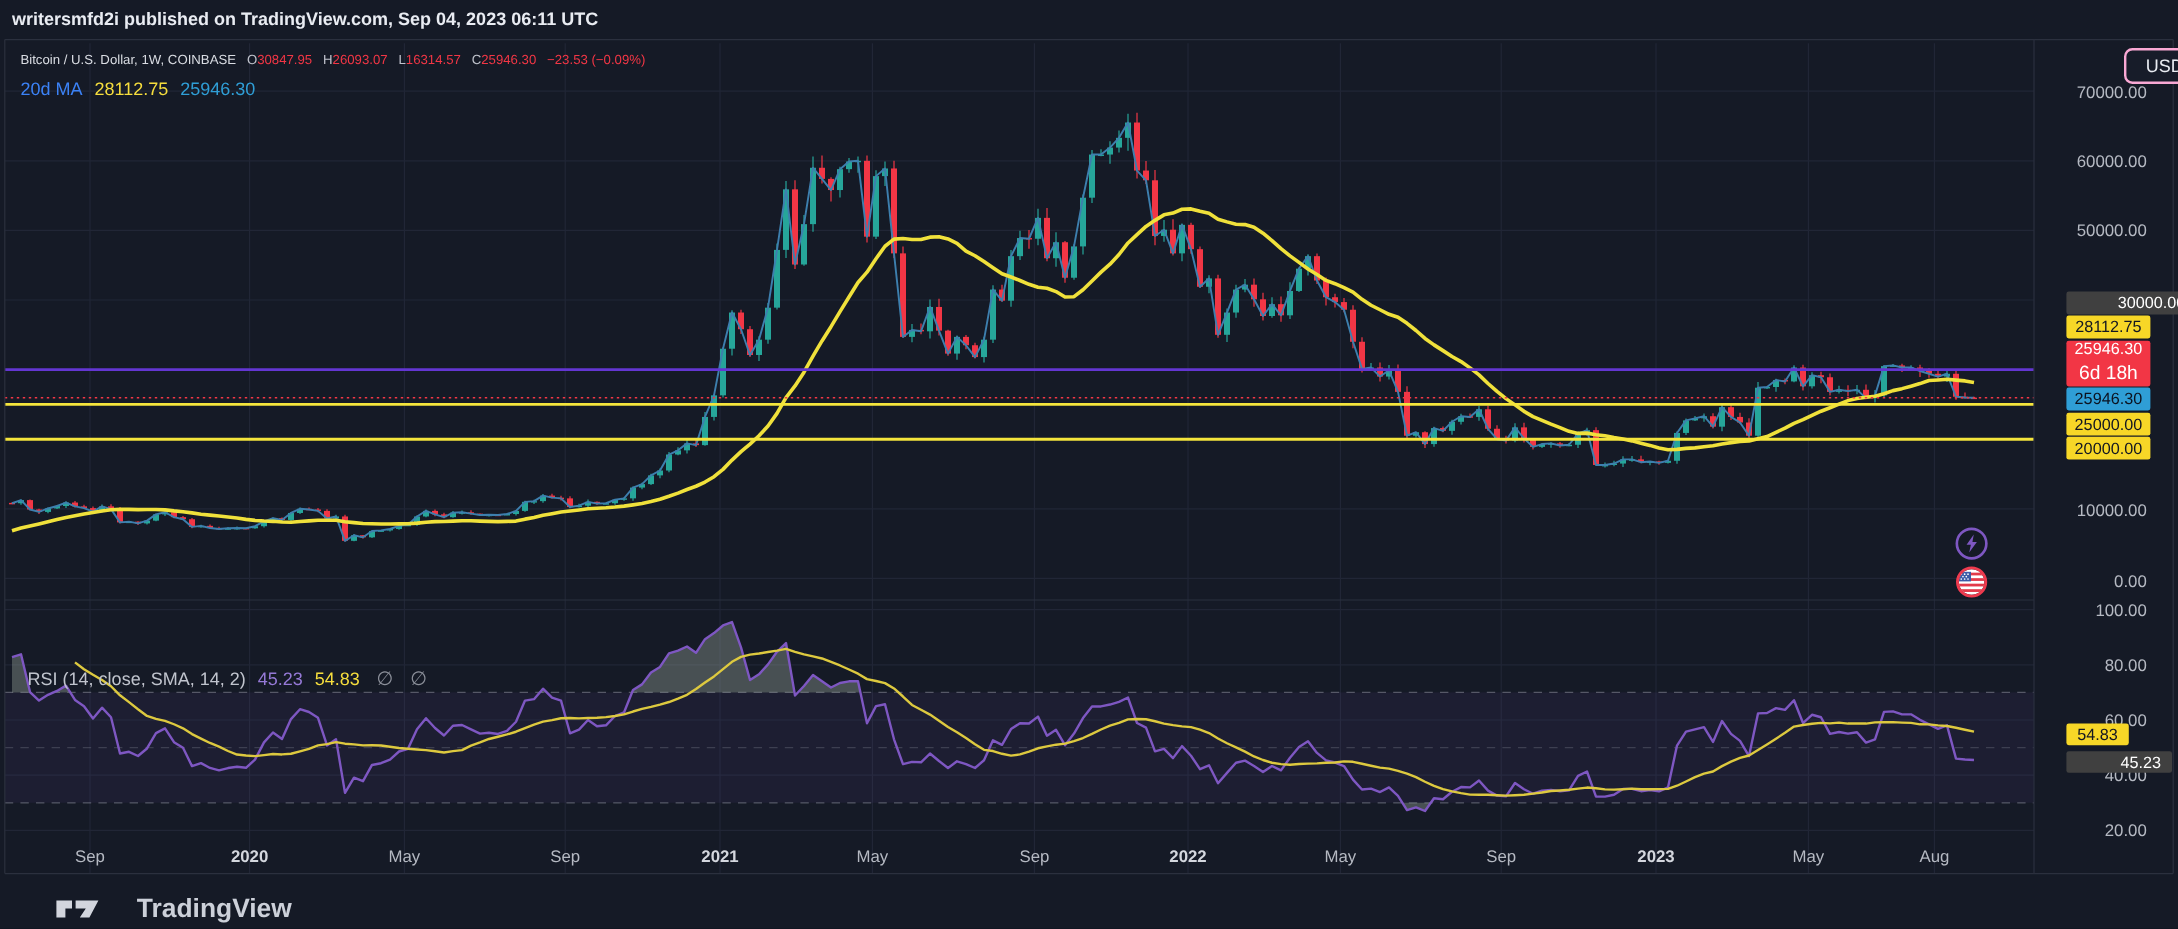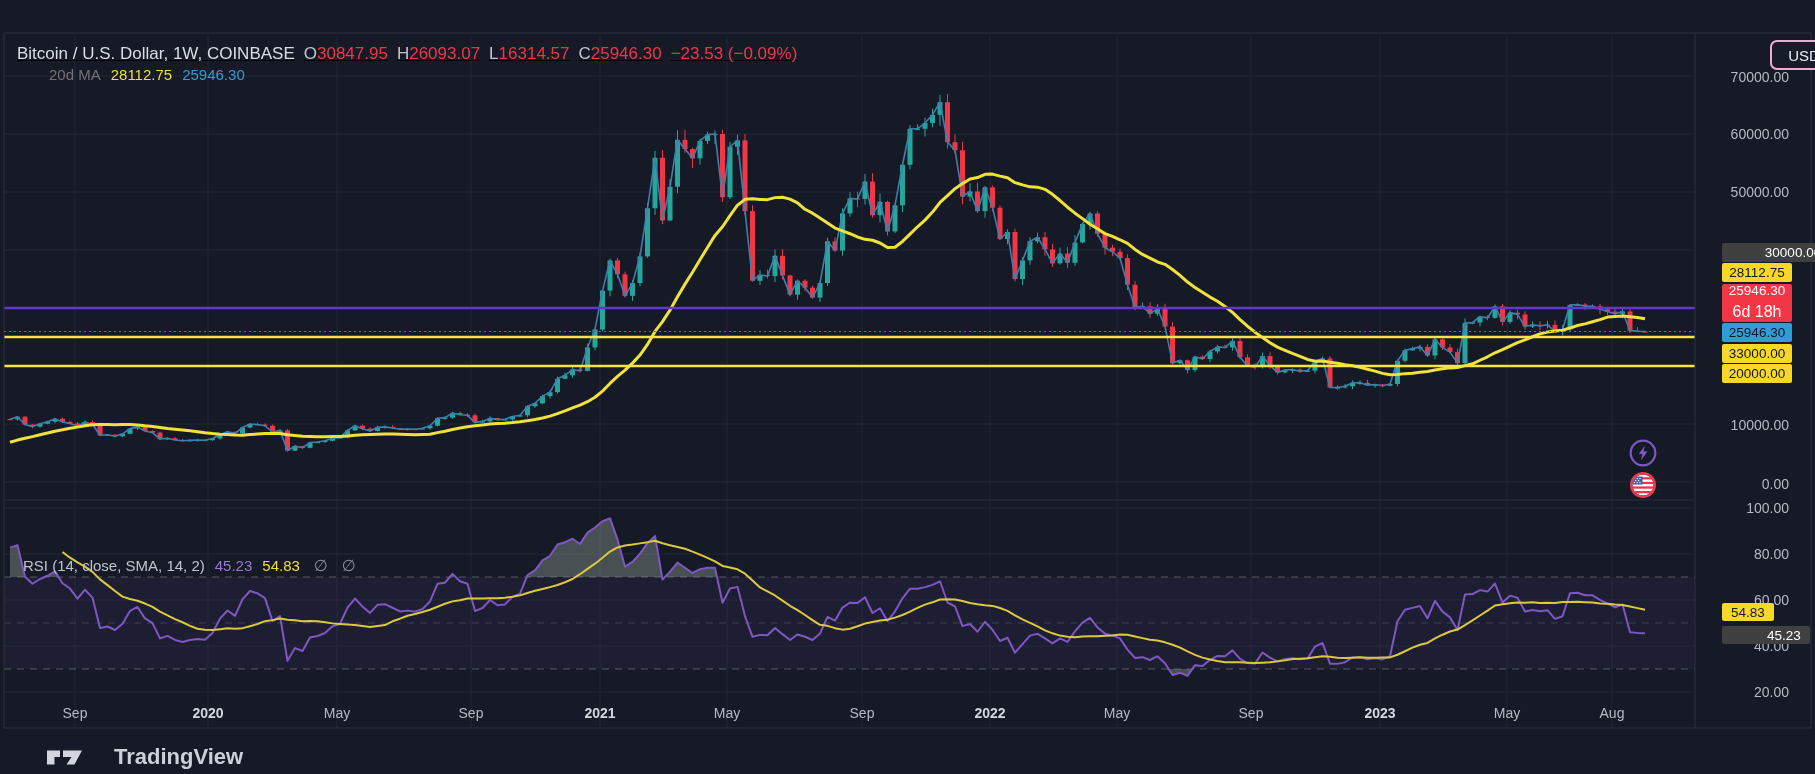--- a/index.html
+++ b/index.html
@@ -1,26 +1,26 @@
 <!DOCTYPE html>
 <html><head>
 <meta charset="utf-8">
 <style>
   html,body{margin:0;padding:0;background:#10141f;}
   .page{position:relative;width:1815px;height:774px;background:#151a26;overflow:hidden;
         font-family:"Liberation Sans",sans-serif;-webkit-font-smoothing:antialiased;}
   svg{font-family:"Liberation Sans",sans-serif;}
   #chart-svg{position:absolute;left:0;top:0;}
   .publish-bar{position:absolute;left:10px;top:8px;font-size:15px;font-weight:700;color:#e9ecf2;z-index:6;}
-  .symbol-row{position:absolute;left:17px;top:44px;display:flex;align-items:flex-start;gap:9px;font-size:17px;z-index:6;white-space:nowrap;text-decoration:underline;}
+  .symbol-row{position:absolute;left:17px;top:44px;display:flex;align-items:flex-start;gap:9px;font-size:11px;z-index:6;white-space:nowrap;}
   .sym{color:#dadde3;}
   .pair .lab{color:#c0c4cd;}
   .red{color:#f23645;}
   .ma-row{position:absolute;left:17px;top:66px;display:flex;gap:10px;font-size:15px;z-index:6;}
-  .dim{color:#737373;margin-left:32px;}
+  .dim{color:#3b82f6;}
   .yel{color:#f5dd3d;}
   .cy{color:#2f9ed6;}
   .rsi-row{position:absolute;left:23px;top:512px;display:flex;gap:10px;font-size:15px;align-items:baseline;z-index:6;margin-top:44px;}
   .lbl{color:#c0c4cd;}
   .pv{color:#9579d6;}
   .slot{color:#8b8f99;font-size:16px;margin-left:4px;}
   .usd-btn{position:absolute;left:1727px;top:40px;width:68px;height:30px;background:#171c29;
            border:2px solid #f9a8d4;border-radius:7px;color:#e9ecf2;font-size:15px;
            font-family:"Liberation Sans",sans-serif;cursor:pointer;z-index:7;margin-left:43px;}
   .badge{position:absolute;left:1722px;width:70px;height:19px;display:flex;align-items:center;
@@ -565,20 +565,21 @@
         <text x="862" y="718" fill="#b5b9c2" font-size="14" text-anchor="middle">Sep</text>
         <text x="990" y="718" fill="#d4d7de" font-size="14" text-anchor="middle" font-weight="bold">2022</text>
         <text x="1117" y="718" fill="#b5b9c2" font-size="14" text-anchor="middle">May</text>
         <text x="1251" y="718" fill="#b5b9c2" font-size="14" text-anchor="middle">Sep</text>
         <text x="1380" y="718" fill="#d4d7de" font-size="14" text-anchor="middle" font-weight="bold">2023</text>
         <text x="1507" y="718" fill="#b5b9c2" font-size="14" text-anchor="middle">May</text>
         <text x="1612" y="718" fill="#b5b9c2" font-size="14" text-anchor="middle">Aug</text>
       </g>
     </svg>
 
+  <div class="publish-bar">writersmfd2i published on TradingView.com, Sep 04, 2023 06:11 UTC</div>
 
   <div class="symbol-row">
     <span class="sym">Bitcoin / U.S. Dollar, 1W, COINBASE</span>
     <span class="pair"><span class="lab">O</span><span class="red">30847.95</span></span>
     <span class="pair"><span class="lab">H</span><span class="red">26093.07</span></span>
     <span class="pair"><span class="lab">L</span><span class="red">16314.57</span></span>
     <span class="pair"><span class="lab">C</span><span class="red">25946.30</span></span>
     <span class="red">−23.53 (−0.09%)</span>
   </div>
 
@@ -598,21 +599,21 @@
 
   <button class="usd-btn">USD</button>
 
   <div class="badge b-purple" style="top:243px">30000.00</div>
   <div class="badge b-yellow" style="top:263px">28112.75</div>
   <div class="badge b-red" style="top:284px">
     <div>25946.30</div>
     <div class="cd">6d 18h</div>
   </div>
   <div class="badge b-blue" style="top:323px">25946.30</div>
-  <div class="badge b-yellow" style="top:344px">33000.00</div>
+  <div class="badge b-yellow" style="top:344px">25000.00</div>
   <div class="badge b-yellow" style="top:364px">20000.00</div>
 
   <div class="badge rsi b-yellow" style="top:603px">54.83</div>
   <div class="badge rsi b-purple" style="top:626px">45.23</div>
 
   <div class="marker" style="left:1628px;top:438px">
     <svg width="30" height="30" viewBox="0 0 30 30">
       <circle cx="15" cy="15" r="12.3" fill="none" stroke="#7e57c2" stroke-width="2.2"></circle>
       <path d="M16.8 7.5 L10.8 16 h3.6 L13 22.5 L19.4 13.6 h-3.7 Z" fill="#7e57c2"></path>
     </svg>

